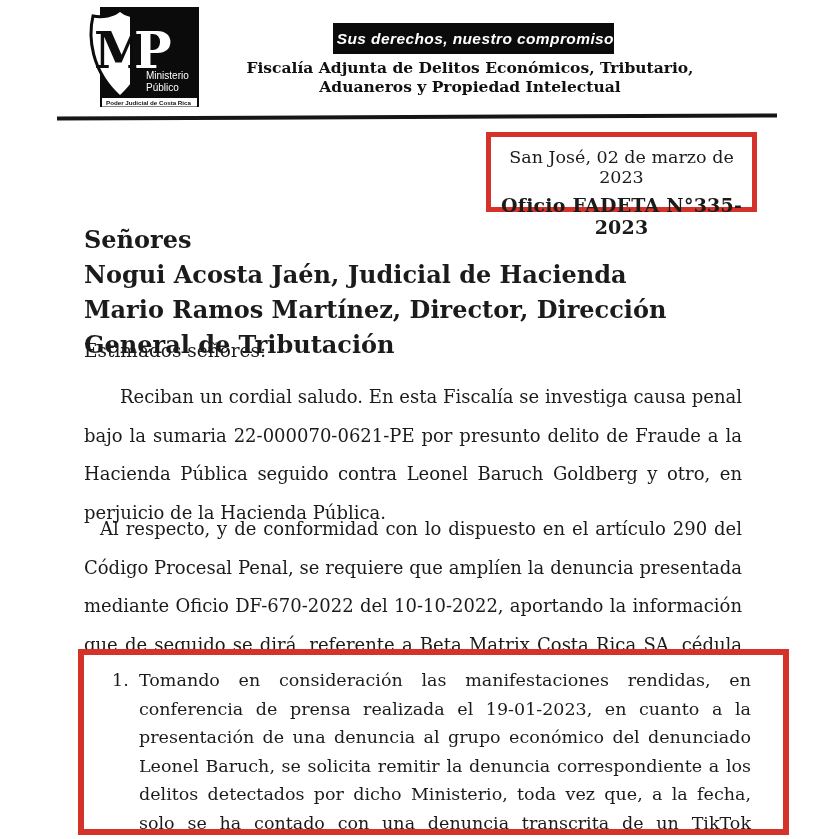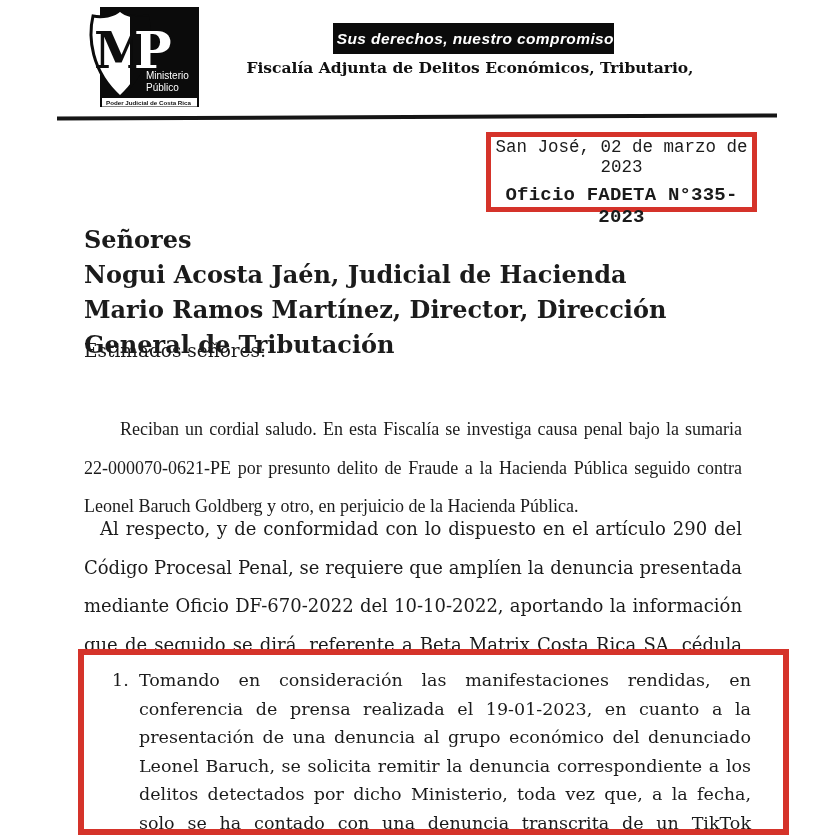--- a/index.html
+++ b/index.html
@@ -25,36 +25,36 @@
     text-align:center;font-weight:bold;font-size:15.5px;line-height:18.5px;color:#101010;
   }
   .rule{
     position:absolute;left:57px;top:115px;width:720px;height:3.5px;
     background:#161616;transform:rotate(-0.25deg);
   }
   
   .date-box{
     position:absolute;left:486px;top:132px;width:271px;height:80px;
     border:5px solid var(--red);box-sizing:border-box;
-    text-align:center;background:#fff;font-family:Liberation Mono, monospace;
+    text-align:center;padding-top:10px;background:#fff;
   }
   .date-box .place-date{font-size:17.5px;margin-bottom:7px;}
   .date-box .oficio{font-size:19px;font-weight:bold;letter-spacing:.2px;}
   
   .recipients{
     position:absolute;left:84px;top:222px;width:680px;
     font-weight:bold;font-size:24px;line-height:35px;
   }
   .greeting{position:absolute;left:84px;top:340px;font-size:18.5px;}
   
   .para{
     position:absolute;left:84px;width:658px;
     font-size:18px;line-height:38.5px;text-align:justify;
   }
-  .para1{top:410px;text-indent:36px;font-family:Liberation Serif, serif;}
+  .para1{top:378px;text-indent:36px;}
   .para2{top:510px;text-indent:16px;}
   
   .item-box{
     position:absolute;left:78px;top:649px;width:711px;height:186px;
     border:6px solid var(--red);box-sizing:border-box;background:#fff;
     display:flex;align-items:flex-start;
     padding:11px 0 0 28px;
   }
   .item-number{width:27px;font-size:17.5px;line-height:28.5px;flex:none;}
   .item-text{
@@ -83,20 +83,21 @@
     <rect x="18" y="93" width="95" height="8.5" fill="#ffffff"></rect>
     <text x="22" y="100" font-family="'Liberation Sans',sans-serif" font-size="6.2" font-weight="bold" fill="#111111">Poder Judicial de Costa Rica</text>
   </svg>
 
   <div class="banner">
     <span>Sus derechos, nuestro compromiso</span>
   </div>
 
   <div class="letterhead">
     <div>Fiscalía Adjunta de Delitos Económicos, Tributario,</div>
+    <div>Aduaneros y Propiedad Intelectual</div>
   </div>
 
   <div class="rule"></div>
 
   <div class="date-box">
     <div class="place-date">San José, 02 de marzo de 2023</div>
     <div class="oficio">Oficio FADETA N°335-2023</div>
   </div>
 
   <div class="recipients">

